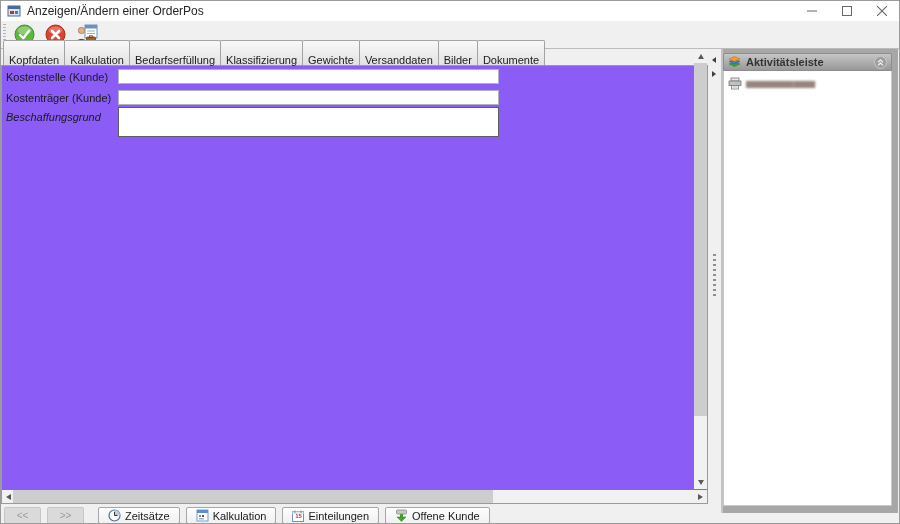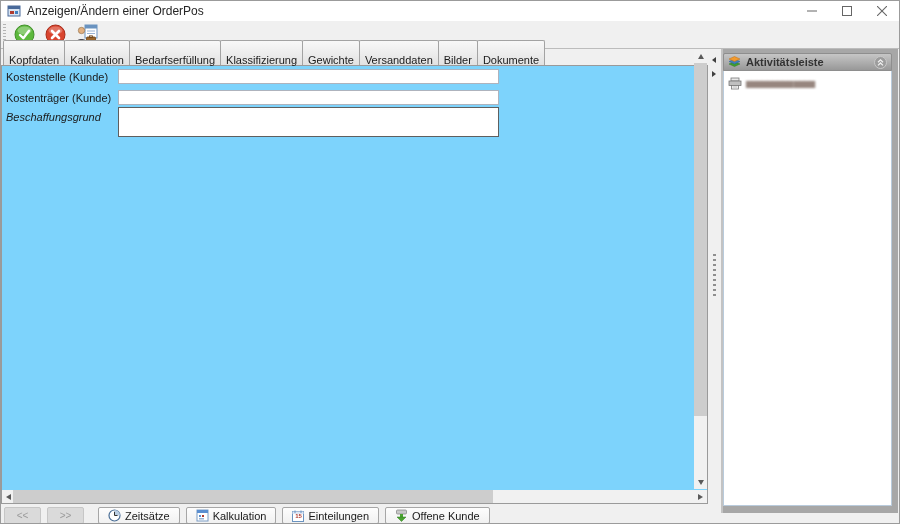--- a/index.html
+++ b/index.html
@@ -26,21 +26,21 @@
   .tabstrip { position: absolute; left: 1px; top: 48px; height: 16px;
     display: flex; align-items: flex-end; padding-left: 1px; z-index: 3; }
   .tab { height: 15px; line-height: 14px; padding: 12px 5px;
     background: linear-gradient(#f8f8f8, #e2e2e2);
     border: 1px solid #a3a3a3; border-bottom: none; border-radius: 2px 2px 0 0;
     margin-right: -1px; white-space: nowrap; color: #1a1a1a; cursor: default; }
   .tab.active { background: #fcfcfc; font-weight: bold; height: 17px; line-height: 16px;
     position: relative; z-index: 4; margin-bottom: -1px; }
   
   .panel { position: absolute; left: 0; top: 64px; width: 707px; height: 439px;
-    background: #7dd3fc; border: 1px solid #9a9a9a; }
+    background: #8b5cf6; border: 1px solid #9a9a9a; }
   .fld-label { position: absolute; left: 4px; color: #1a1a1a; }
   .fld-input { position: absolute; left: 116px; width: 381px; height: 15px;
     border: 1px solid #aeb3bd; background: #ffffff; font-family: "Liberation Sans", sans-serif;
     font-size: 11px; padding: 0 2px; }
   .fld-textarea { position: absolute; left: 116px; width: 381px; height: 30px;
     border: 1px solid #5f5f5f; background: #ffffff; resize: none;
     font-family: "Liberation Sans", sans-serif; font-size: 11px; padding: 1px 2px; }
   
   .vscroll { position: absolute; left: 693px; top: 49px; width: 13px; height: 439px;
     background: #f1f1f1; z-index: 5; }

